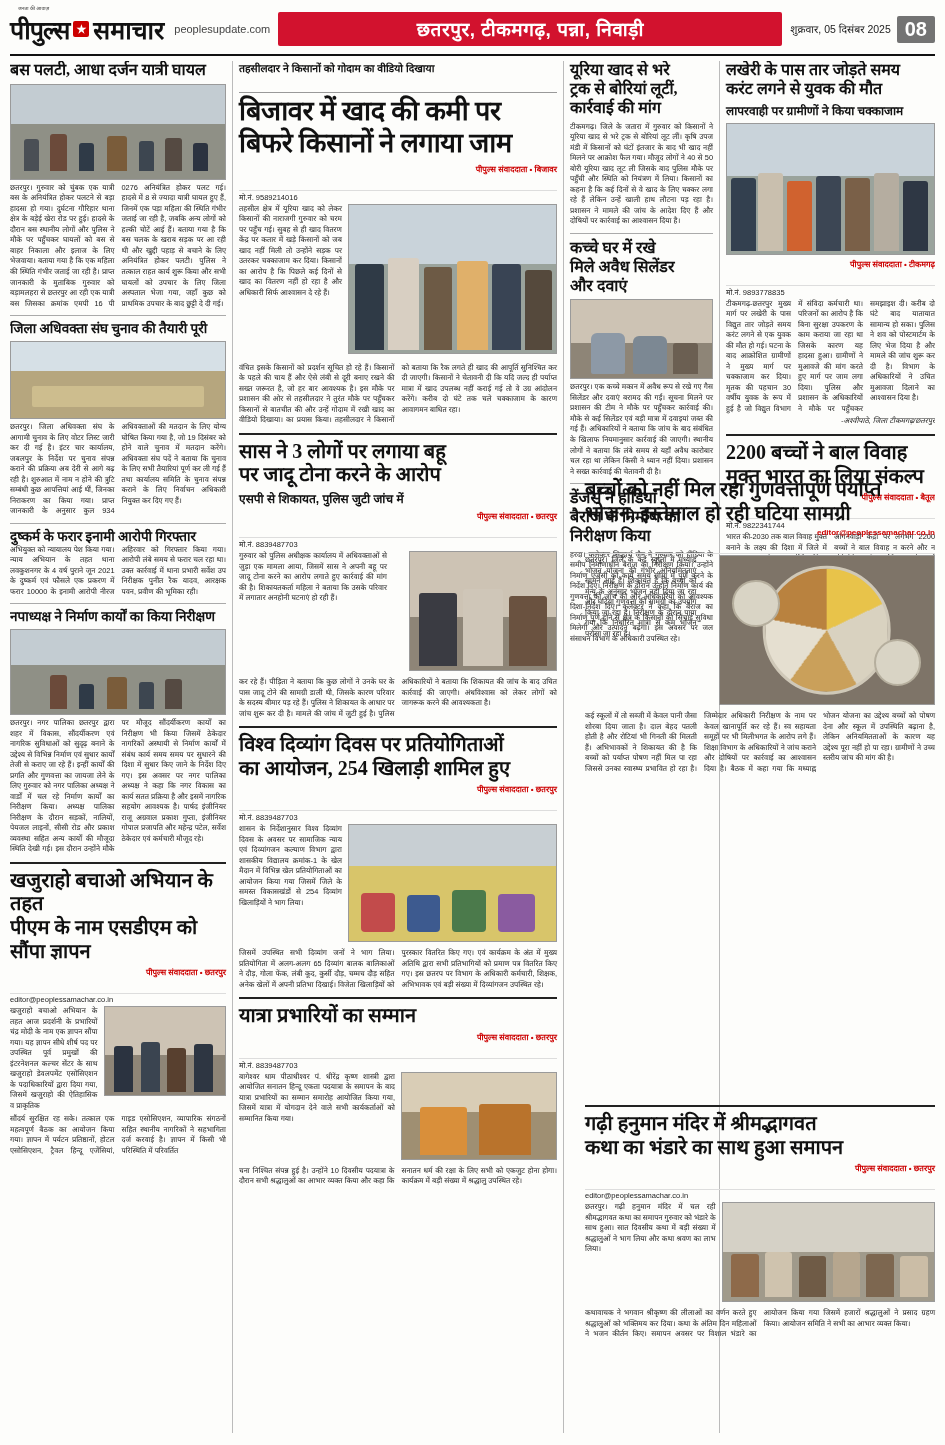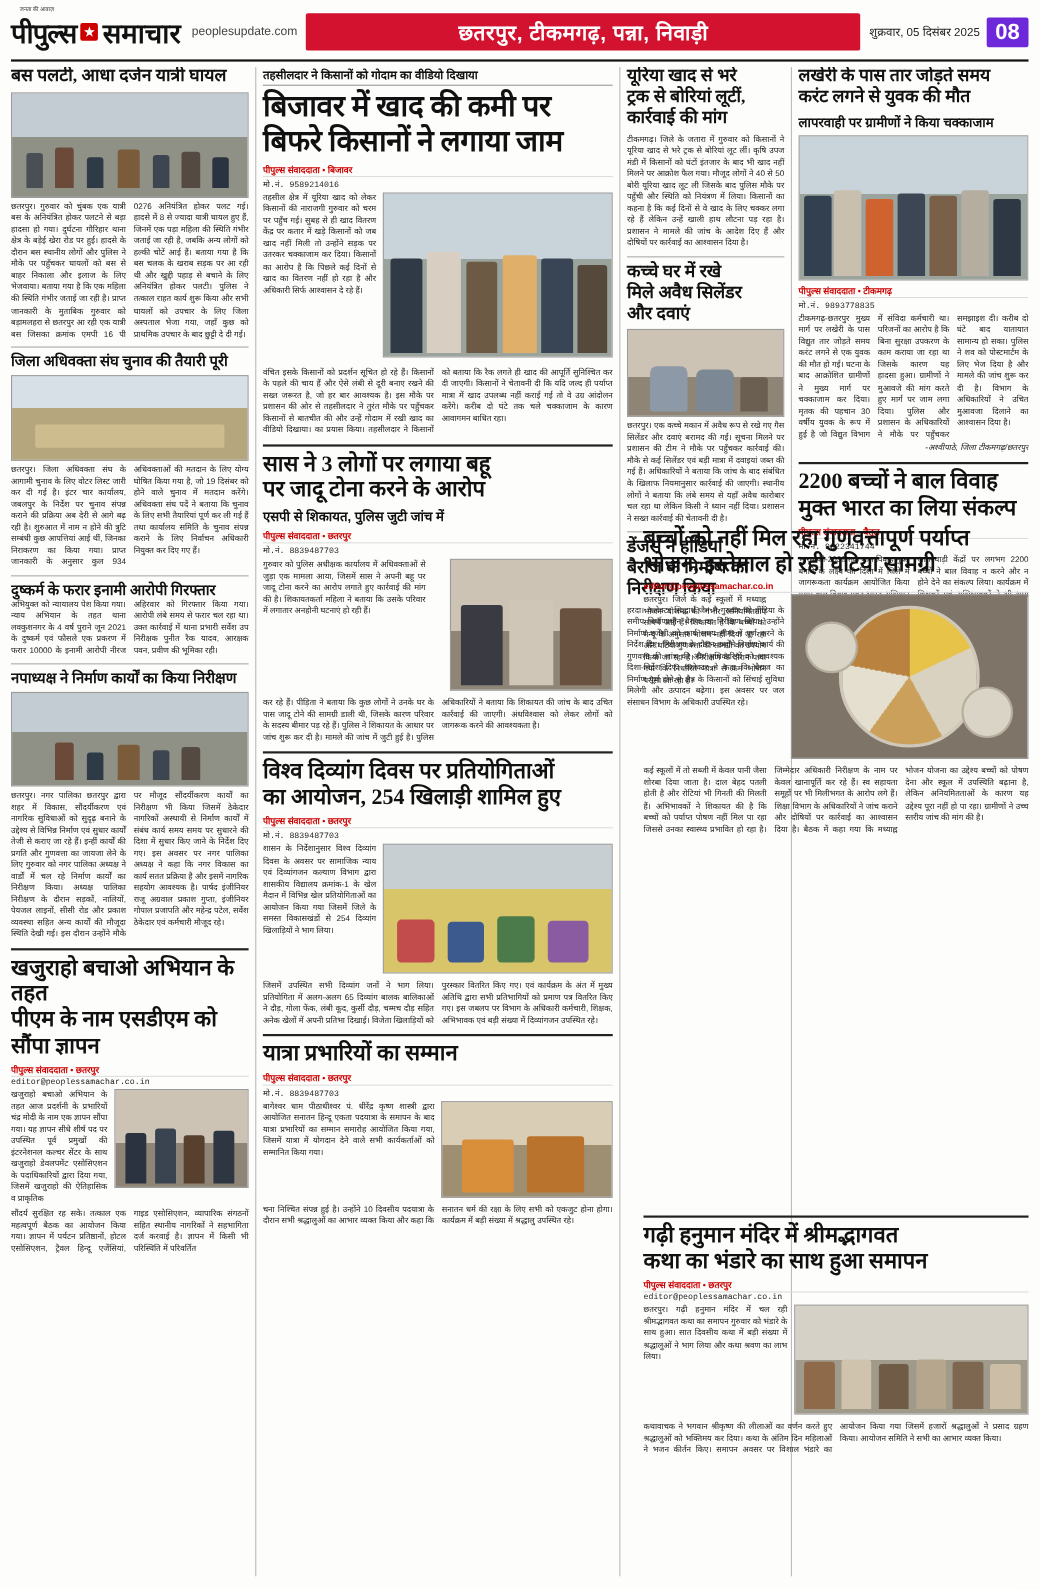--- a/index.html
+++ b/index.html
@@ -63,21 +63,21 @@
     color:#fff;
     text-align:center;
     font-size: 19px;
     font-weight: bold;
     padding: 4px 6px;
     border-radius: 2px;
     letter-spacing: .5px;
   }
   .date-text { font-size: 10.5px; color:#222; white-space:nowrap; margin-right:6px; }
   .page-num {
-    background:#6d28d9; color:#fff; font-size:20px; font-weight:bold;
+    background:#737373; color:#fff; font-size:20px; font-weight:bold;
     padding: 2px 8px; border-radius:2px;
   }
 
   
   .grid {
     display: grid;
     grid-template-columns: 222px 1px 330px 1px 155px 1px 215px;
     gap: 0;
     margin-top: 5px;
     height: 1372px;
@@ -93,30 +93,30 @@
     font-weight: bold;
     color:#111;
     line-height: 1.18;
   }
   .hl-xl { font-size: 27px; letter-spacing:-0.3px; }
   .hl-lg { font-size: 20px; }
   .hl-md { font-size: 16px; }
   .hl-sm { font-size: 13.5px; }
   .kicker {
     font-size: 10.5px; font-weight:bold; color:#111;
-    border-bottom:1px solid #999; padding-bottom:2px; margin-bottom:3px;
+    border-bottom:1px solid #999; padding-bottom:17px; margin-bottom:3px;
   }
   .subhead {
     font-size: 12px; font-weight:bold; color:#111; margin-top:3px;
   }
   .byline {
     font-size: 8px; color:#c00; font-weight:bold; margin:3px 0 1px 0;
-    border-bottom:1px solid #ddd; padding-bottom:1px;
-  }
-  .byline2 { font-size: 7.5px; color:#222; margin-bottom:2px;font-family:Liberation Mono, monospace; }
+    border-bottom:1px solid #ddd; padding-bottom:16px;text-align:right;
+  }
+  .byline2 { font-size: 7.5px; color:#222; margin-bottom:2px; }
   .body {
     font-size: 7.4px;
     line-height: 1.42;
     text-align: justify;
     color:#1a1a1a;
     hyphens:auto;
   }
   .body.two { column-count:2; column-gap:7px; }
   .body.three { column-count:3; column-gap:7px; }
   .sep { border-top:1px solid #aaa; margin:6px 0 5px 0; }
@@ -333,21 +333,21 @@
             <div class="photo ph-yellowmat" style="height:118px;margin-top:0">
               <div class="fig" style="left:6%;width:16%;height:34%;bottom:8%;background:#c24b4b;border-radius:4px"></div>
               <div class="fig" style="left:28%;width:16%;height:32%;bottom:8%;background:#3d5a8f;border-radius:4px"></div>
               <div class="fig" style="left:50%;width:16%;height:36%;bottom:8%;background:#4b7a4b;border-radius:4px"></div>
               <div class="fig" style="left:72%;width:18%;height:33%;bottom:8%;background:#8a5ba0;border-radius:4px"></div>
             </div>
           </div>
         </div>
         <div class="body two" style="margin-top:3px">
           <span>जिसमें उपस्थित सभी दिव्यांग जनों ने भाग लिया। प्रतियोगिता में अलग-अलग 65 दिव्यांग बालक बालिकाओं ने दौड़, गोला फेंक, लंबी कूद, कुर्सी दौड़, चम्मच दौड़ सहित अनेक खेलों में अपनी प्रतिभा दिखाई। विजेता खिलाड़ियों को पुरस्कार वितरित किए गए।</span>
-          <span>एवं कार्यक्रम के अंत में मुख्य अतिथि द्वारा सभी प्रतिभागियों को प्रमाण पत्र वितरित किए गए। इस जबलप पर विभाग के अधिकारी कर्मचारी, शिक्षक, अभिभावक एवं बड़ी संख्या में दिव्यांगजन उपस्थित रहे।</span>
+          <span>एवं कार्यक्रम के अंत में मुख्य अतिथि द्वारा सभी प्रतिभागियों को प्रमाण पत्र वितरित किए गए। इस छतरप पर विभाग के अधिकारी कर्मचारी, शिक्षक, अभिभावक एवं बड़ी संख्या में दिव्यांगजन उपस्थित रहे।</span>
         </div>
       </div>
 
       <div class="sep-thick"></div>
 
       <div>
         <div class="hl hl-lg">यात्रा प्रभारियों का सम्मान</div>
         <div class="byline">पीपुल्स संवाददाता • छतरपुर</div>
         <div class="byline2">मो.नं. 8839487703</div>
         <div style="display:flex;gap:6px">

